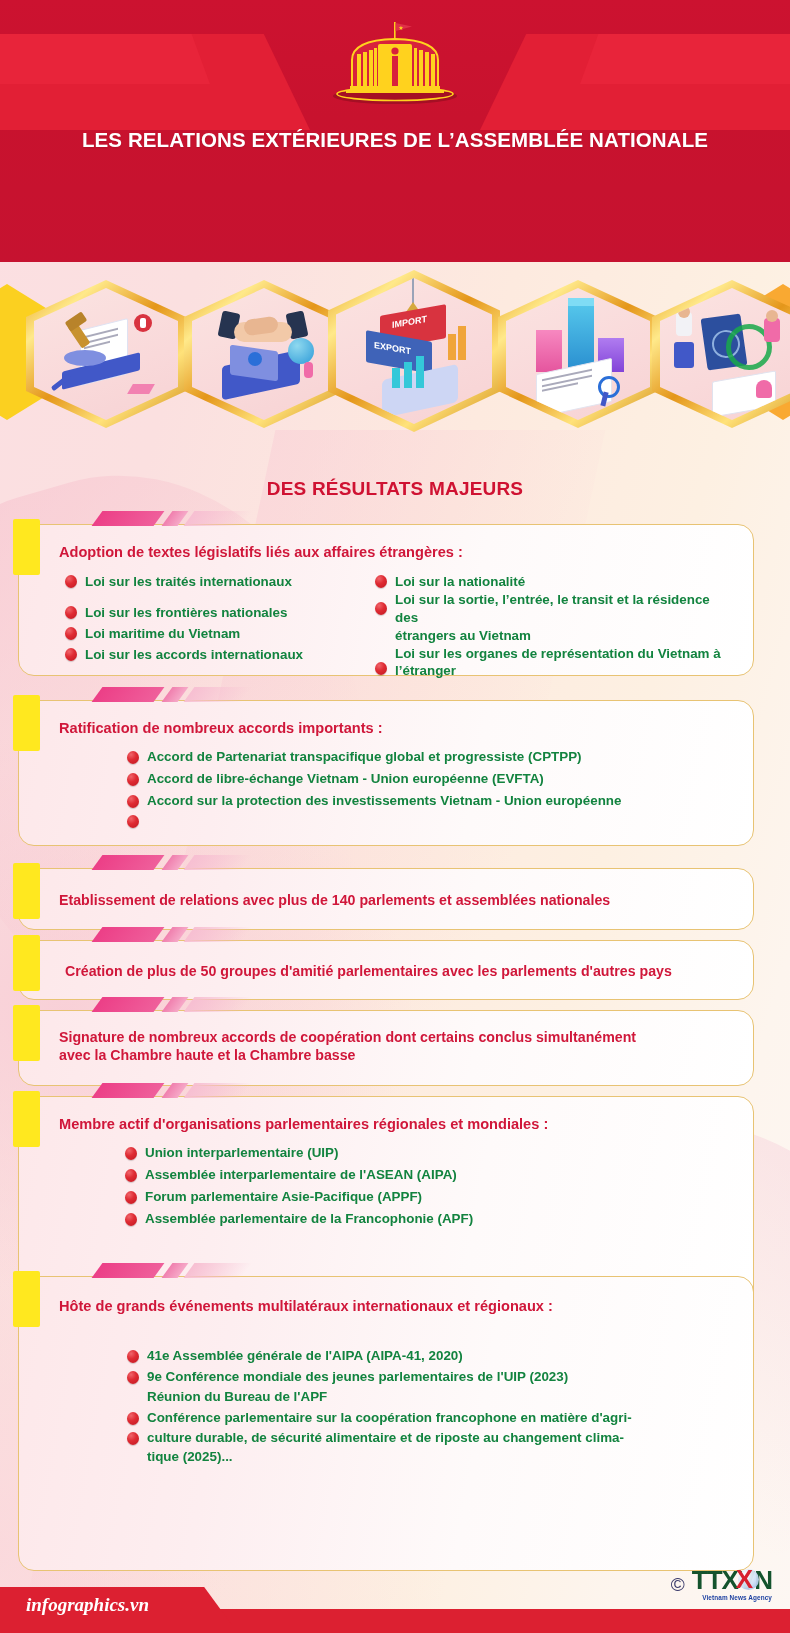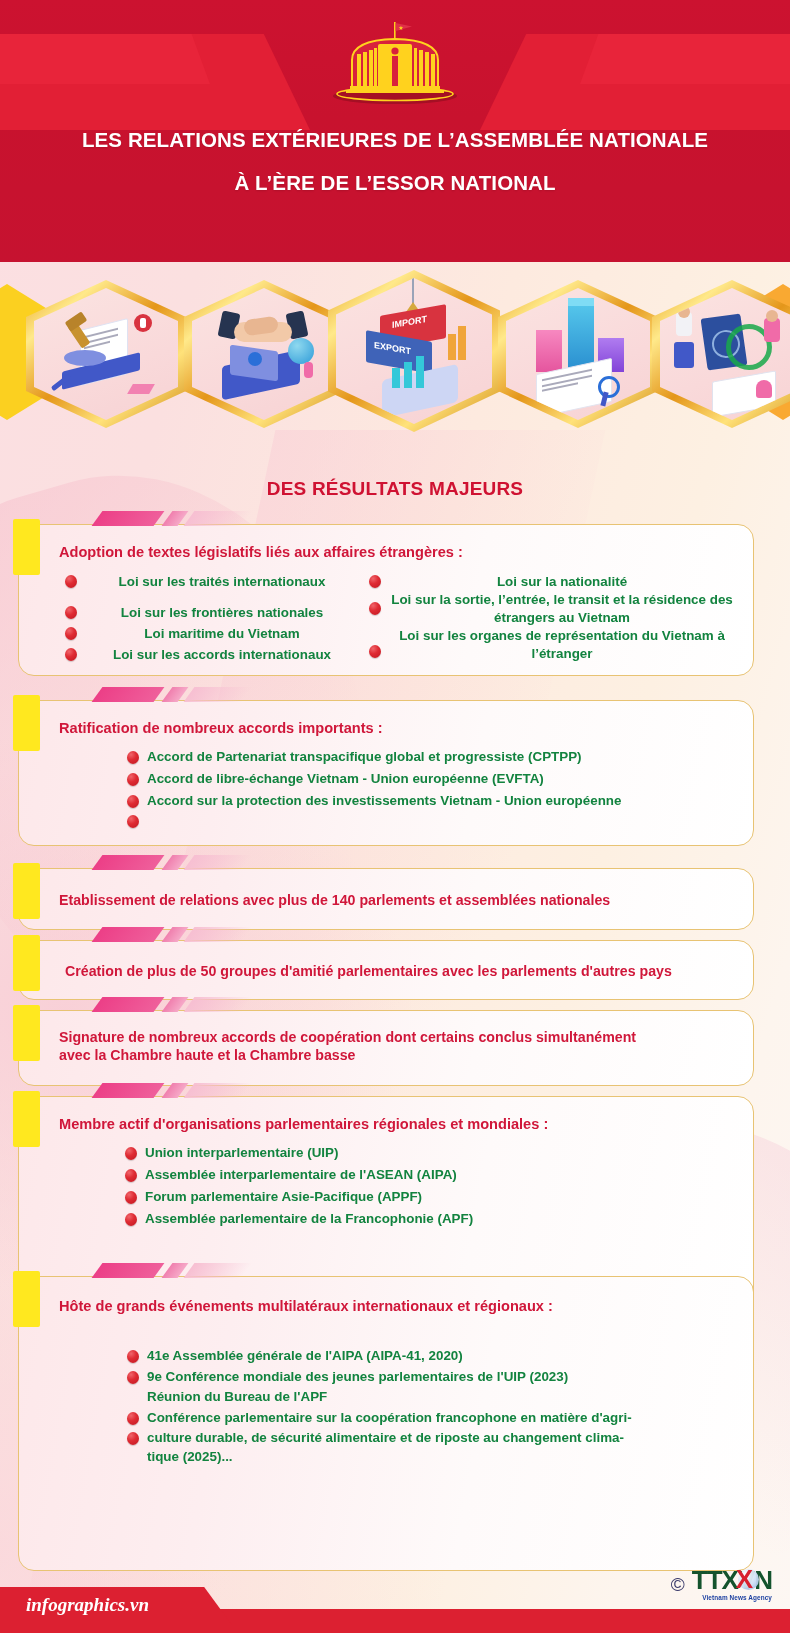--- a/index.html
+++ b/index.html
@@ -90,21 +90,21 @@
   .card-line{color:#d0173a;font-weight:bold;font-size:14.2px;line-height:1.3;}
 
   ul.blist{list-style:none;margin:0;padding:0;}
   ul.blist li{position:relative;padding-left:26px;color:#12833f;font-weight:bold;
      font-size:13.4px;line-height:1.33;margin:0;}
   ul.blist li.nb{padding-left:26px;}
   .bullet{position:absolute;left:6px;width:12px;height:13px;border-radius:50%;
      background:radial-gradient(circle at 34% 28%,#f0646a 0%,#df2b33 42%,#c01721 100%);
      box-shadow:0 1px 1px rgba(0,0,0,.18);}
 
-  .twocol{display:flex;gap:4px;text-align:center;}
+  .twocol{display:flex;gap:10px;}
   .col-l{width:300px;}
   .col-r{flex:1;}
 
   
   .footer{position:absolute;left:0;bottom:0;width:790px;height:46px;}
   .foot-red{position:absolute;left:0;bottom:0;width:790px;height:24px;background:#dc2031;}
   .foot-tab{position:absolute;left:0;bottom:8px;width:232px;height:38px;background:#dc2031;
      clip-path:polygon(0 0,88% 0,100% 100%,0 100%);}
   .foot-text{position:absolute;left:26px;bottom:17px;color:#fff;font-style:italic;font-weight:bold;
      font-size:19px;font-family:"Liberation Serif",serif;}
@@ -160,21 +160,20 @@
           <rect x="119" y="32" width="4" height="38"></rect>
         <rect x="125" y="34" width="4" height="36"></rect>
           <rect x="131" y="36" width="4" height="34"></rect>
       </g>
       <rect x="50" y="68" width="90" height="4" fill="#ffd21e"></rect>
       <rect x="46" y="72" width="98" height="3" fill="#ffd21e"></rect>
     </svg>
 
     <div class="title-wrap">
       <div class="title-line">LES RELATIONS EXTÉRIEURES DE L’ASSEMBLÉE NATIONALE</div>
-      <div class="title-line l2">À L’ÈRE DE L’ESSOR NATIONAL</div>
     </div>
   </div>
 
   <div class="band">
     <div class="band-yellow-l"></div>
     <div class="band-yellow-r"></div>
 
     <div class="hex h1">
       <div class="hex-inner">
         <div class="ill doc" style="left:46px;top:36px;width:46px;height:54px;transform:skewY(-14deg);border:1px solid #dfe2f2"></div>

